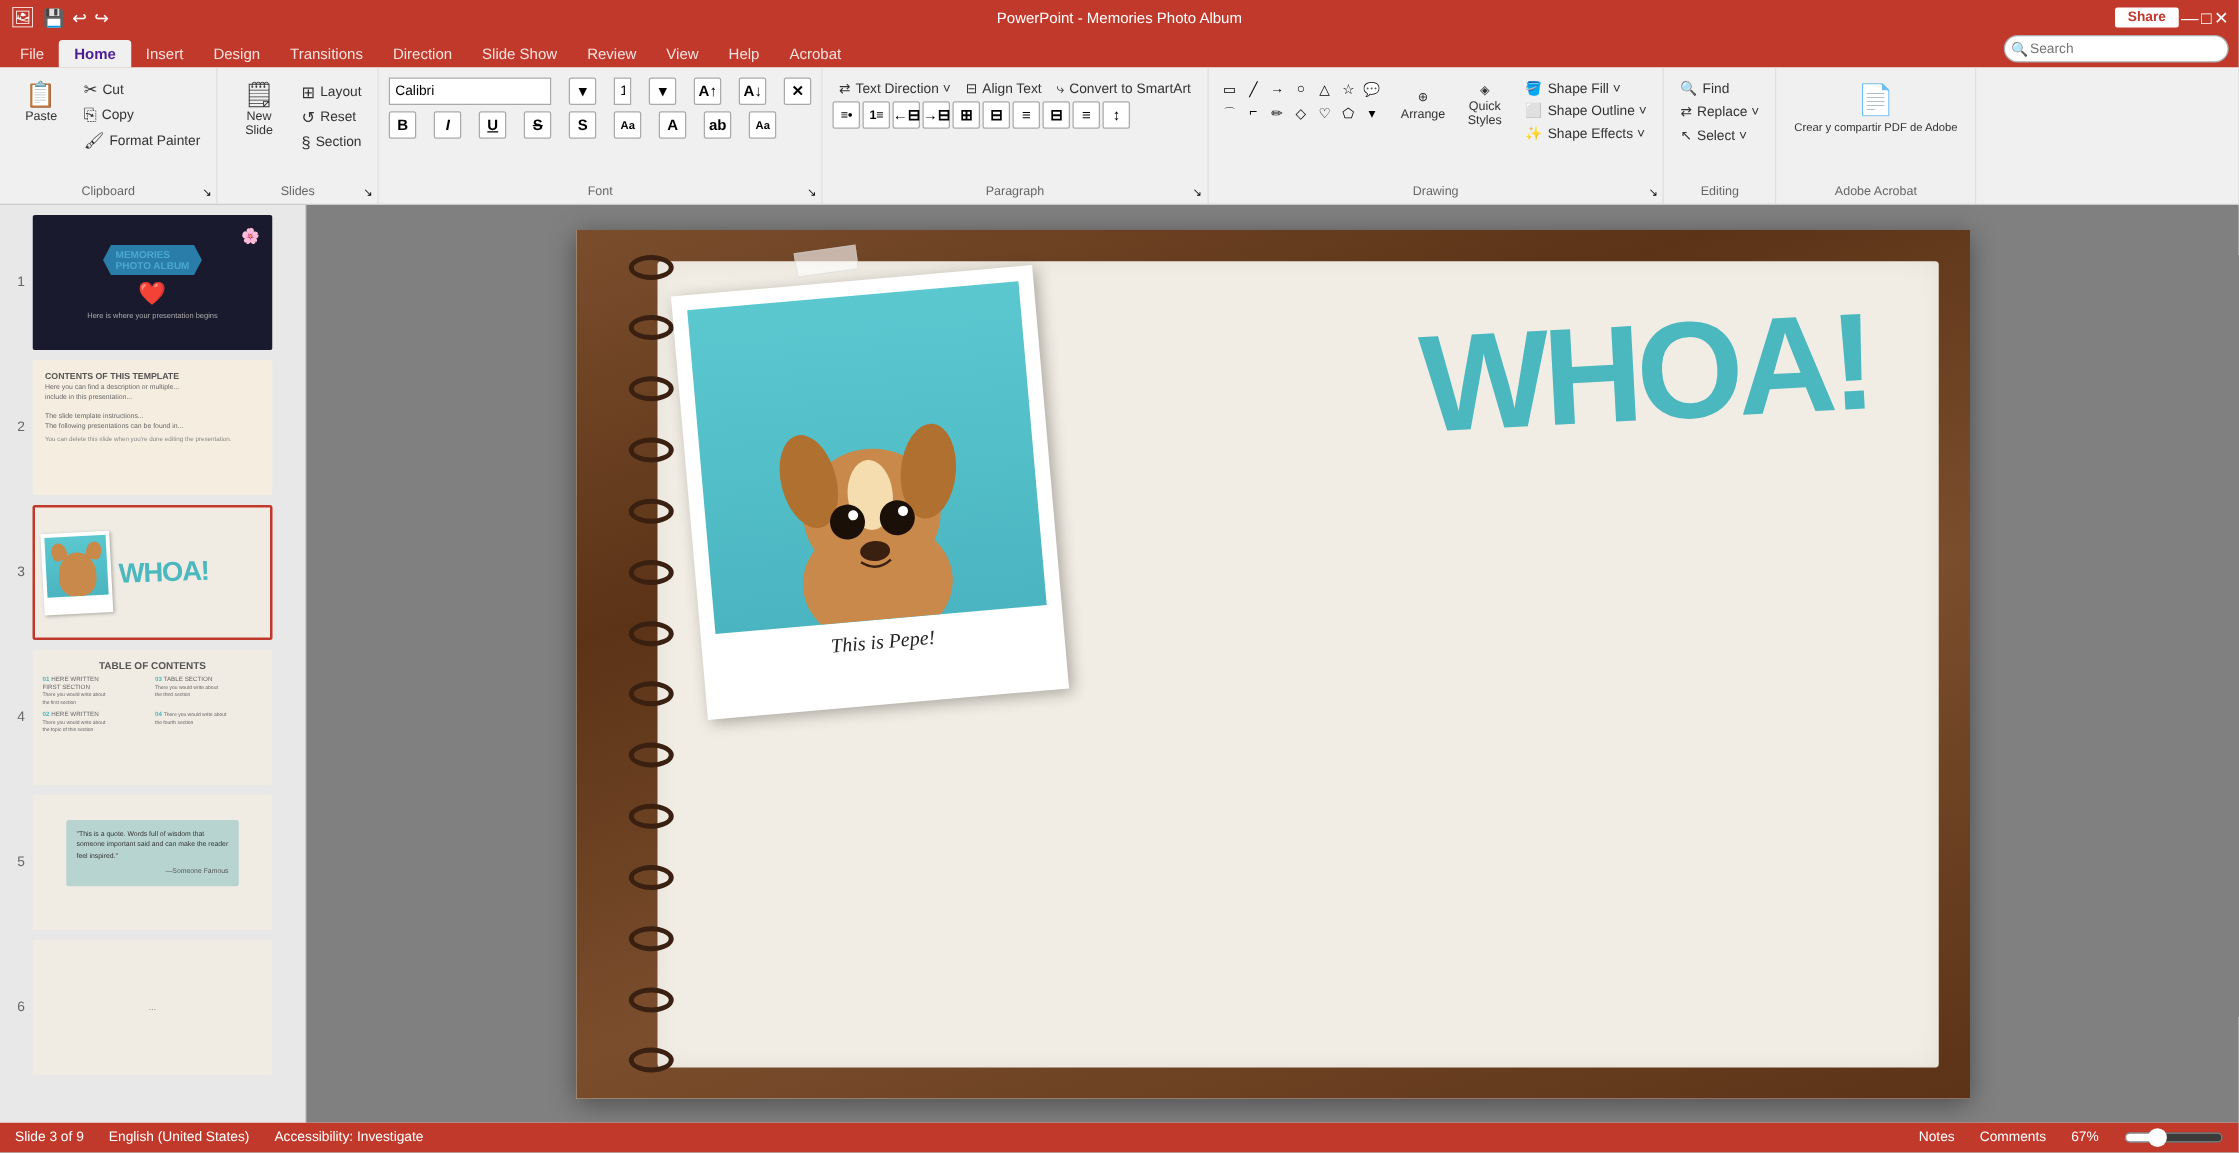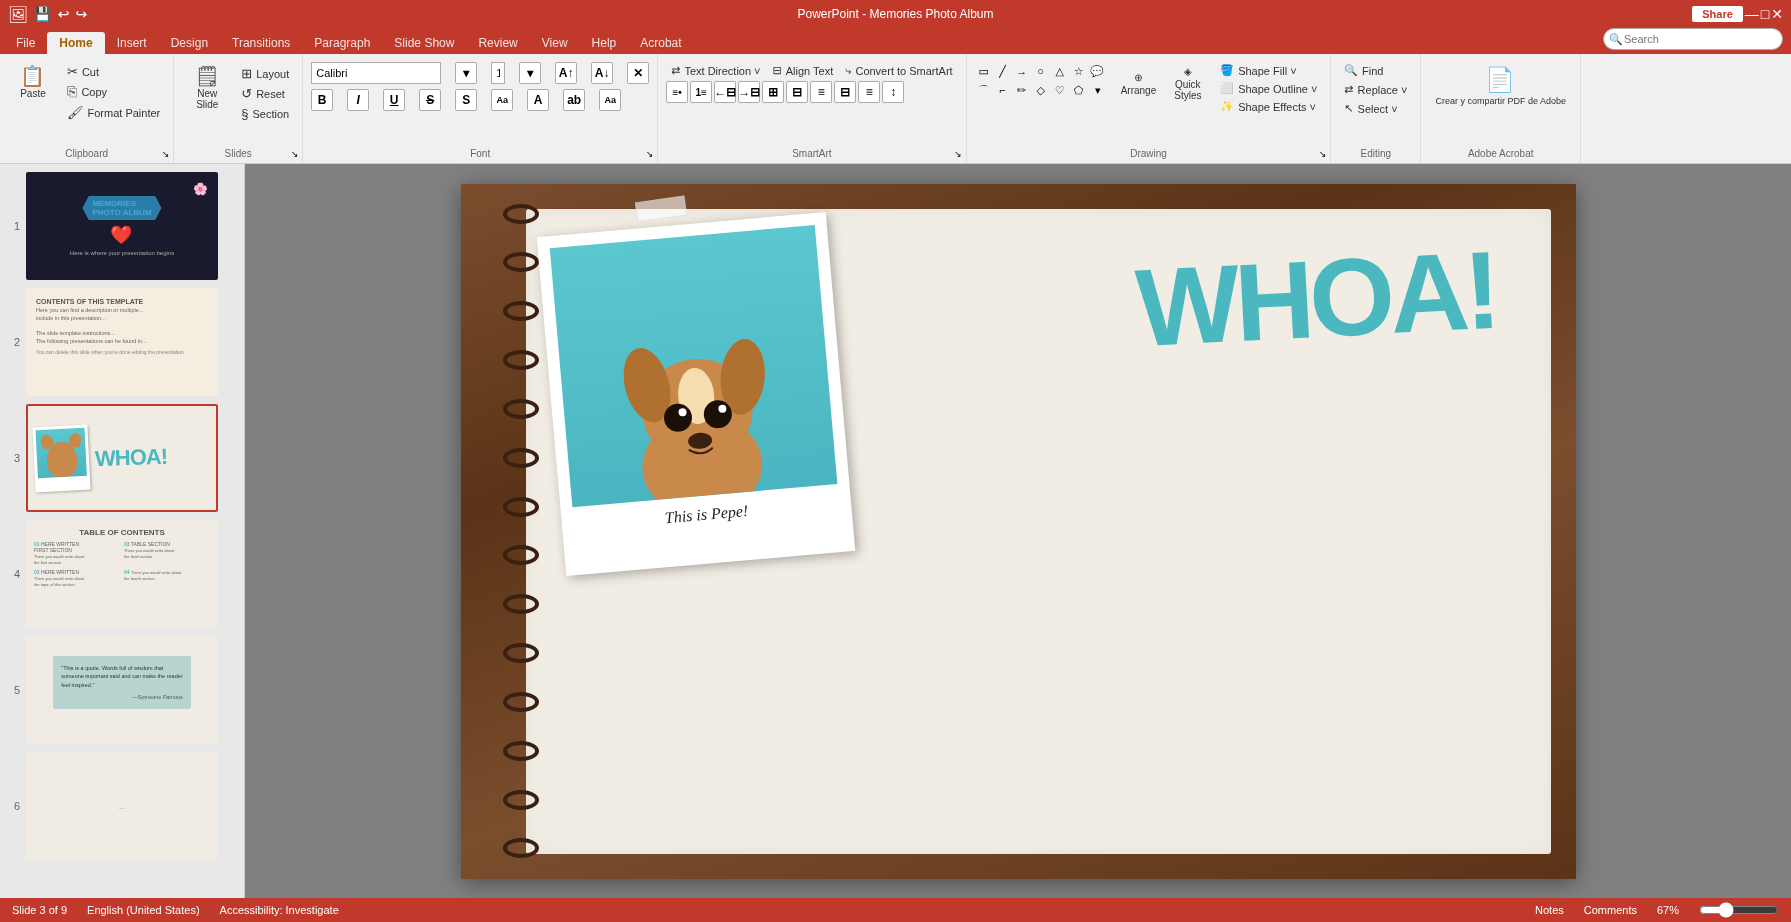--- a/index.html
+++ b/index.html
@@ -27,21 +27,21 @@
     }
     .ribbon-tab {
       padding: 4px 12px;
       font-size: 12px;
       color: rgba(255,255,255,0.85);
       cursor: pointer;
       border-radius: 3px 3px 0 0;
     }
     .ribbon-tab.active {
       background: #f0f0f0;
-      color: #a16207;
+      color: #4c1d95;
       font-weight: 600;
     }
 
     
     #ribbon {
       height: 110px;
       background: #f0f0f0;
       border-bottom: 1px solid #ccc;
       display: flex;
       align-items: stretch;
@@ -375,21 +375,21 @@
     <span style="cursor:pointer; font-size:14px; color:white;">✕</span>
   </div>
 </div>
 
 <div id="ribbon-tabs">
   <div class="ribbon-tab">File</div>
   <div class="ribbon-tab active">Home</div>
   <div class="ribbon-tab">Insert</div>
   <div class="ribbon-tab">Design</div>
   <div class="ribbon-tab">Transitions</div>
-  <div class="ribbon-tab">Paragraph</div>
+  <div class="ribbon-tab">Direction</div>
   <div class="ribbon-tab">Slide Show</div>
   <div class="ribbon-tab">Review</div>
   <div class="ribbon-tab">View</div>
   <div class="ribbon-tab">Help</div>
   <div class="ribbon-tab">Acrobat</div>
   <div style="flex:1; display:flex; justify-content:flex-end; align-items:center; padding-right:8px; padding-bottom:4px;">
     <div style="position:relative; display:flex; align-items:center;">
       <span style="position:absolute; left:6px; font-size:11px; color:#555;">🔍</span>
       <input class="search-input-ribbon" placeholder="Search" style="font-size: 11px;">
     </div>
@@ -497,21 +497,21 @@
         <button class="font-btn">←⊟</button>
         <button class="font-btn">→⊟</button>
         <button class="font-btn">⊞</button>
         <button class="font-btn">⊟</button>
         <button class="font-btn">≡</button>
         <button class="font-btn">⊟</button>
         <button class="font-btn">≡</button>
         <button class="font-btn">↕</button>
       </div>
     </div>
-    <span class="ribbon-group-label">SmartArt</span>
+    <span class="ribbon-group-label">Paragraph</span>
     <span style="position:absolute;bottom:4px;right:4px;font-size:9px;cursor:pointer;">↘</span>
   </div>
 
   <div class="ribbon-group" style="min-width:280px;">
     <div class="ribbon-group-content" style="flex-direction:column; gap:2px; padding-bottom:18px;">
       <div style="display:flex; gap:8px; align-items:flex-start;">
 
         <div style="display:flex; flex-direction:column; gap:2px;">
           <div class="shapes-grid">
             <div class="shape-icon">▭</div>

